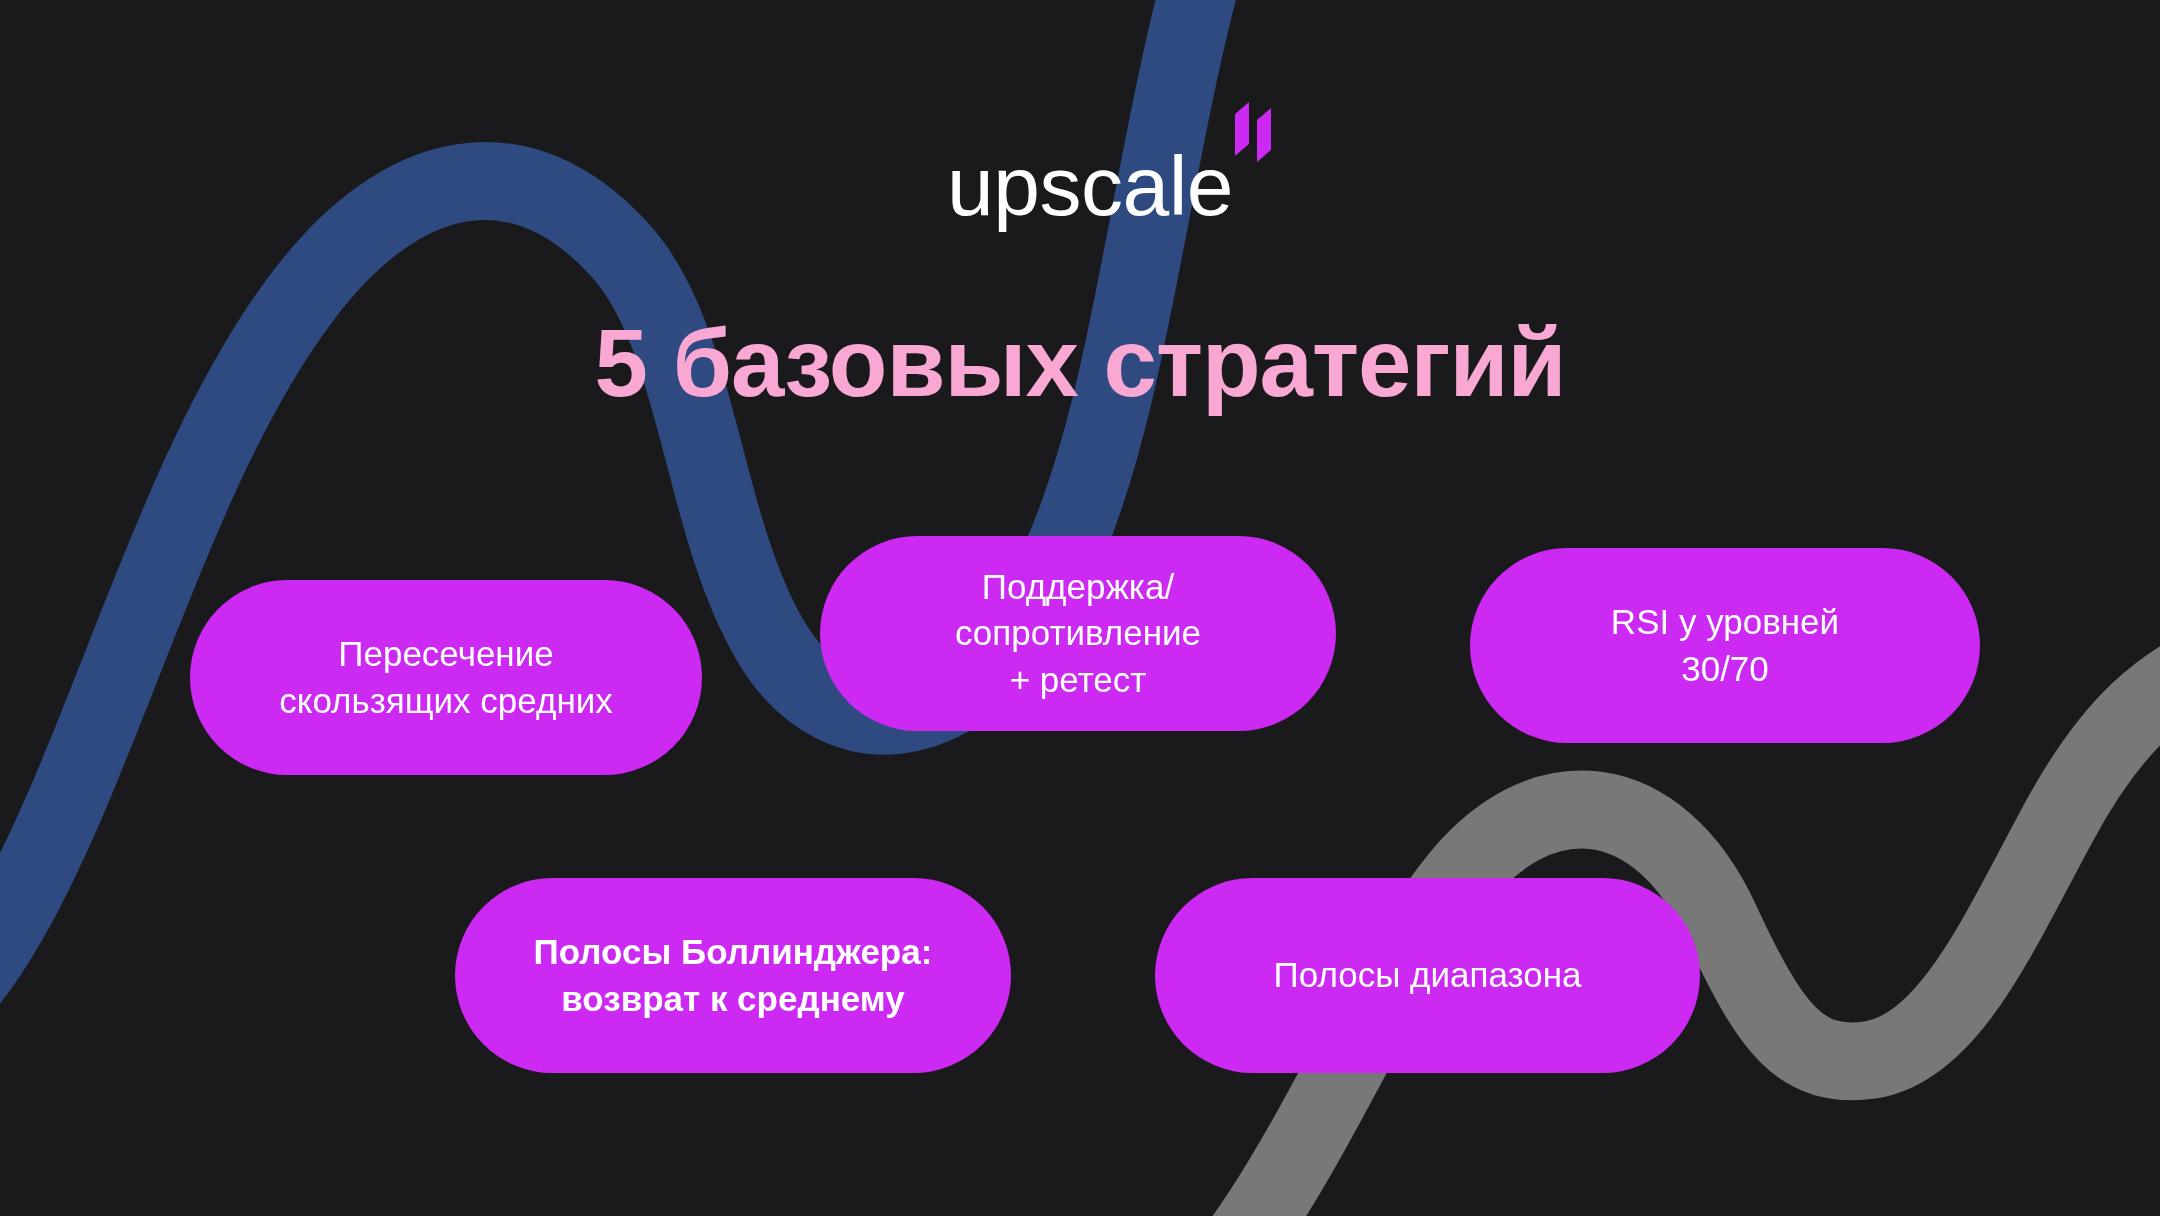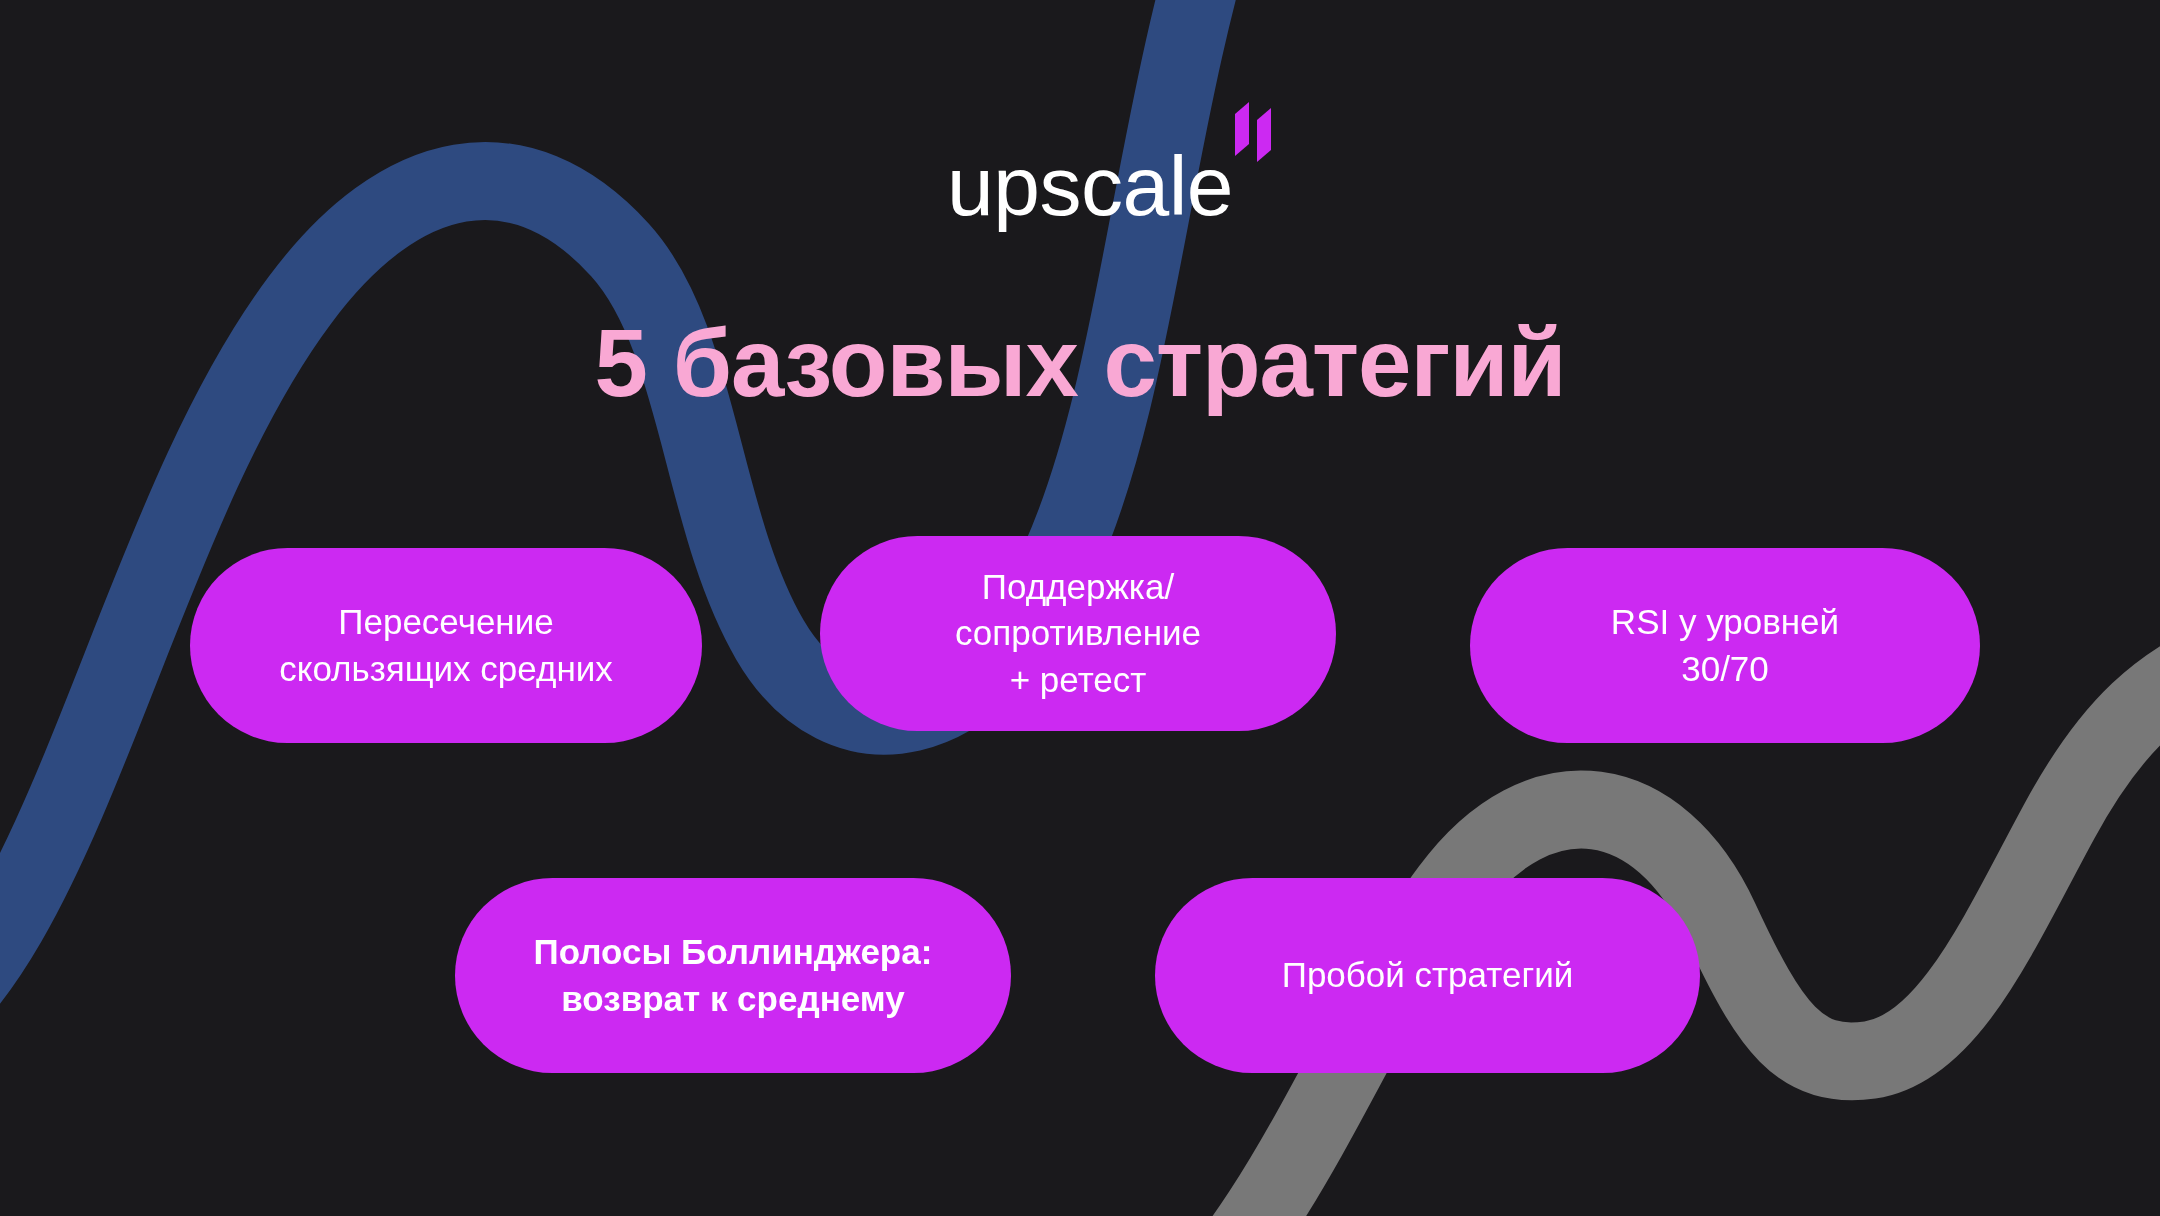--- a/index.html
+++ b/index.html
@@ -75,21 +75,21 @@
     display:flex;
     align-items:center;
     justify-content:center;
     text-align:center;
     font-size:35px;
     font-weight:400;
     line-height:1.32;
     padding:10px 30px;
     white-space:pre-line;
   }
-  .pill-1 { left:190px;  top:548px; width:512px; height:195px; }
+  .pill-1 { left:190px;  top:580px; width:512px; height:195px; }
   .pill-2 { left:820px;  top:536px; width:516px; height:195px; }
   .pill-3 { left:1470px; top:548px; width:510px; height:195px; }
   .pill-4 { left:455px;  top:878px; width:556px; height:195px;font-weight:bold; }
   .pill-5 { left:1155px; top:878px; width:545px; height:195px; }
 </style>
 </head>
 <body>
 
 <div class="slide">
 
@@ -125,15 +125,15 @@
 
   <div class="pill pill-1">Пересечение
 скользящих средних</div>
   <div class="pill pill-2">Поддержка/
 сопротивление
 + ретест</div>
   <div class="pill pill-3">RSI у уровней
 30/70</div>
   <div class="pill pill-4">Полосы Боллинджера:
 возврат к среднему</div>
-  <div class="pill pill-5">Пробой стратегий</div>
+  <div class="pill pill-5">Полосы диапазона</div>
 
 </div>
 
 </body></html>

